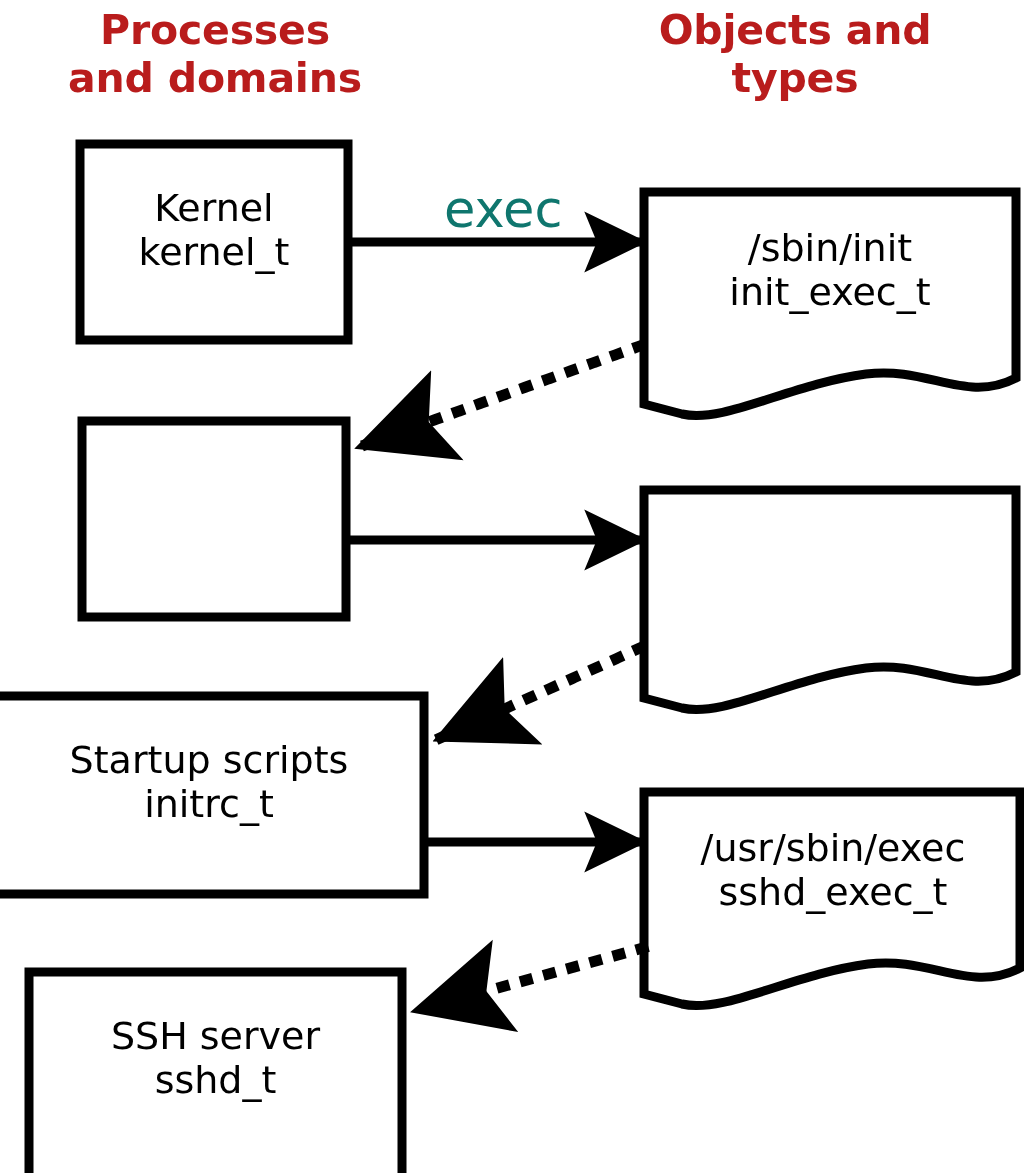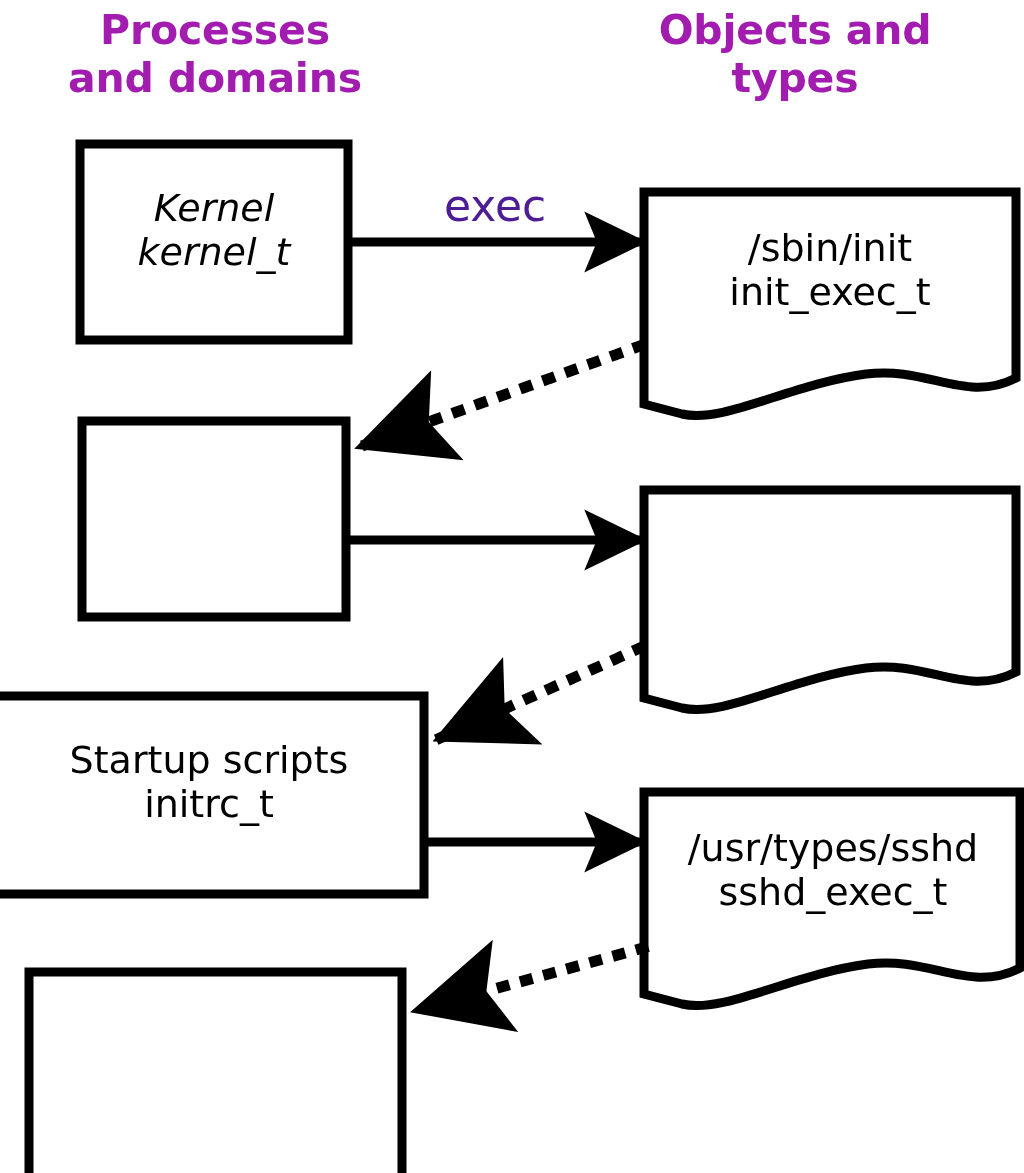--- a/index.html
+++ b/index.html
@@ -23,40 +23,40 @@
     left: 0;
     width: 1024px;
     height: 1173px;
   }
   .col-header {
     position: absolute;
     text-align: center;
     font-weight: bold;
     font-size: 41px;
     line-height: 1.18;
-    color: #a21caf;
+    color: #b91c1c;
     letter-spacing: -0.2px;
     white-space: pre-line;
   }
   #header-left  { left: 10px;  top: 6px;  width: 410px; }
   #header-right { left: 590px; top: 6px;  width: 410px; }
 
   .node-label {
     position: absolute;
     text-align: center;
     font-size: 38px;
     line-height: 1.16;
     color: #000000;
     white-space: pre-line;
     pointer-events: none;
   }
   .edge-label {
     position: absolute;
-    font-size: 44px;
-    color: #4c1d95;
+    font-size: 51px;
+    color: #0f766e;
     line-height: 1;
   }
 </style>
 </head>
 <body>
 
 <div id="canvas">
 
   <div class="col-header" id="header-left">Processes
 and domains</div>
@@ -102,30 +102,32 @@
 
     <line x1="424" y1="842" x2="642" y2="842" stroke="#000000" stroke-width="9" marker-end="url(#arrowSolid)"></line>
 
     <line x1="640" y1="346" x2="362" y2="446" stroke="#000000" stroke-width="11" stroke-dasharray="2 22" stroke-linecap="square" marker-end="url(#arrowDotted)"></line>
 
     <line x1="640" y1="648" x2="440" y2="738" stroke="#000000" stroke-width="11" stroke-dasharray="2 22" stroke-linecap="square" marker-end="url(#arrowDotted)"></line>
 
     <line x1="643" y1="948" x2="418" y2="1010" stroke="#000000" stroke-width="11" stroke-dasharray="2 22" stroke-linecap="square" marker-end="url(#arrowDotted)"></line>
   </svg>
 
-  <div class="node-label" style="left:80px; top:186px; width:268px;font-style:italic;">Kernel
+  <div class="node-label" style="left:80px; top:186px; width:268px;">Kernel
 kernel_t</div>
 
 
   <div class="node-label" style="left:-6px; top:738px; width:430px;">Startup scripts
 initrc_t</div>
 
+  <div class="node-label" style="left:29px; top:1014px; width:373px;">SSH server
+sshd_t</div>
 
   <div class="node-label" style="left:644px; top:226px; width:372px;">/sbin/init
 init_exec_t</div>
 
 
-  <div class="node-label" style="left:646px; top:826px; width:374px;">/usr/types/sshd
+  <div class="node-label" style="left:646px; top:826px; width:374px;">/usr/sbin/exec
 sshd_exec_t</div>
 
   <div class="edge-label" style="left:444px; top:184px;">exec</div>
 
 </div>
 
 </body></html>

